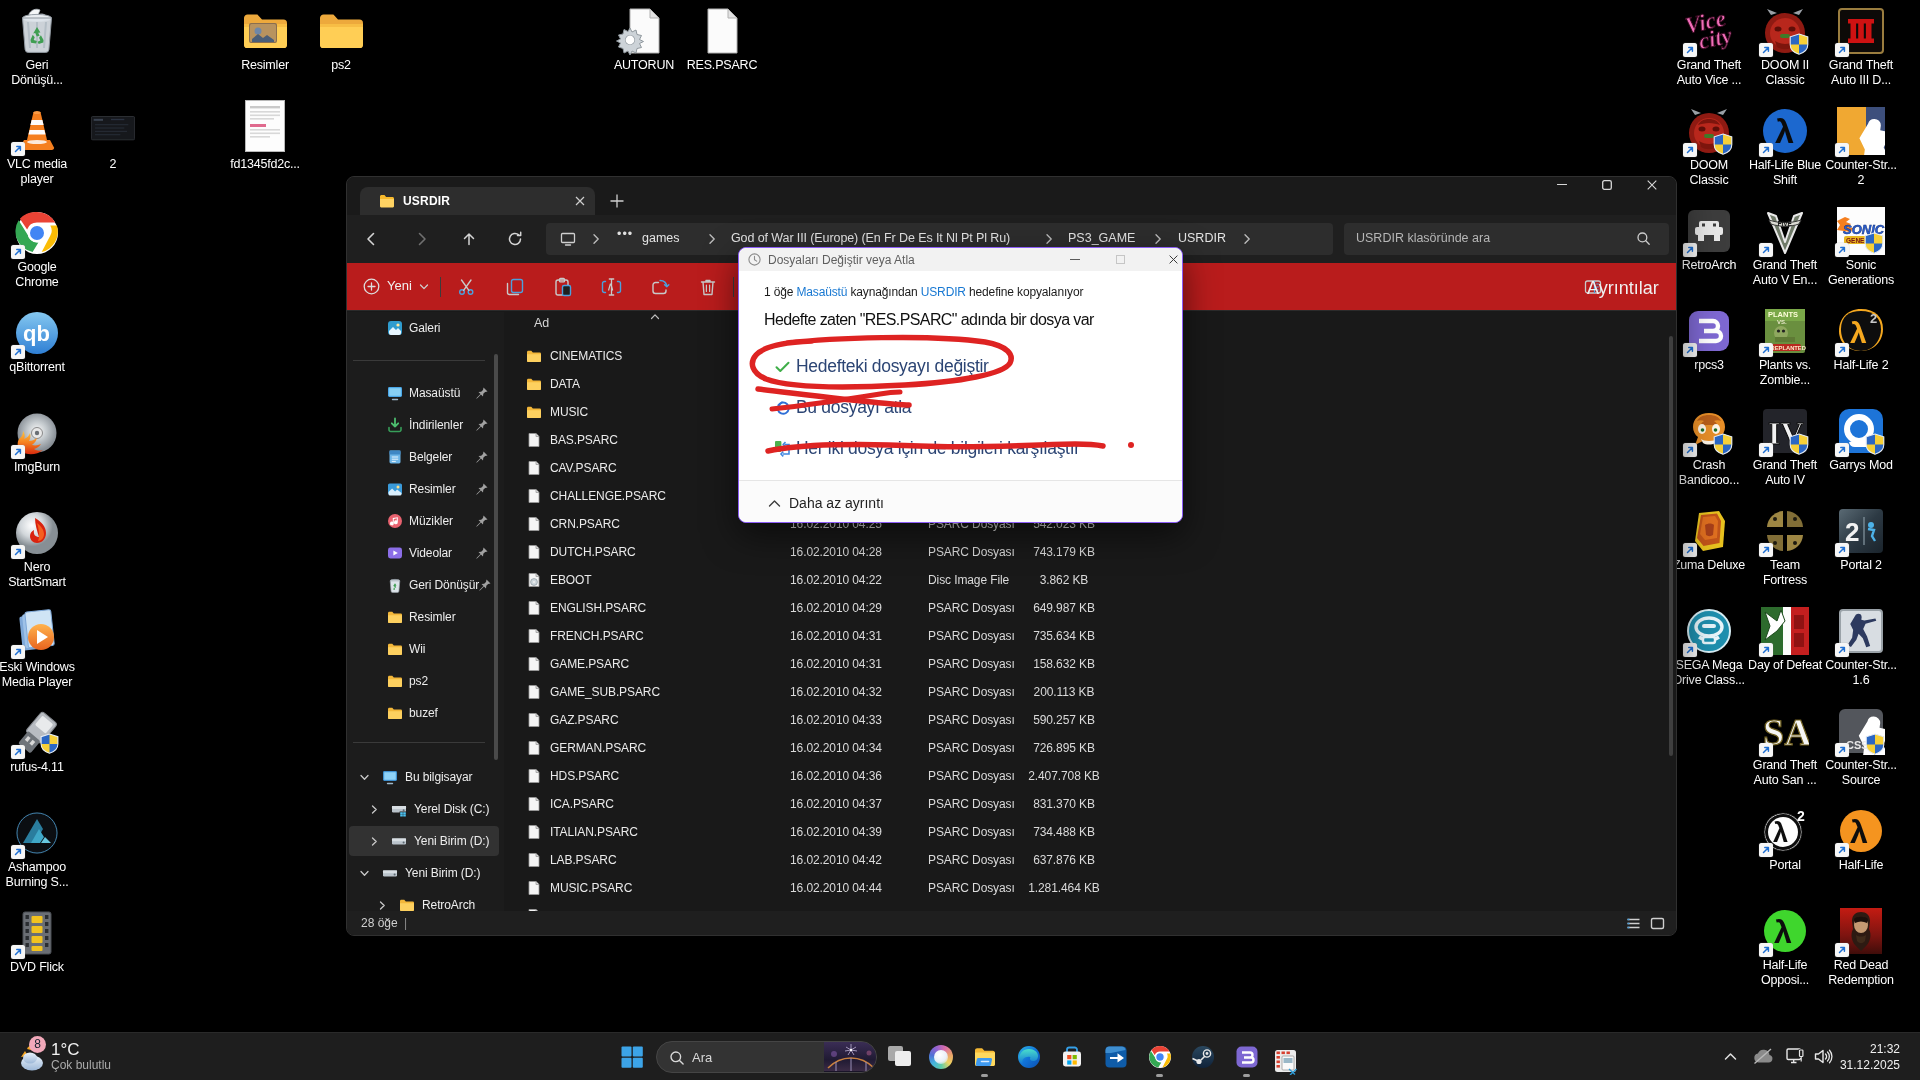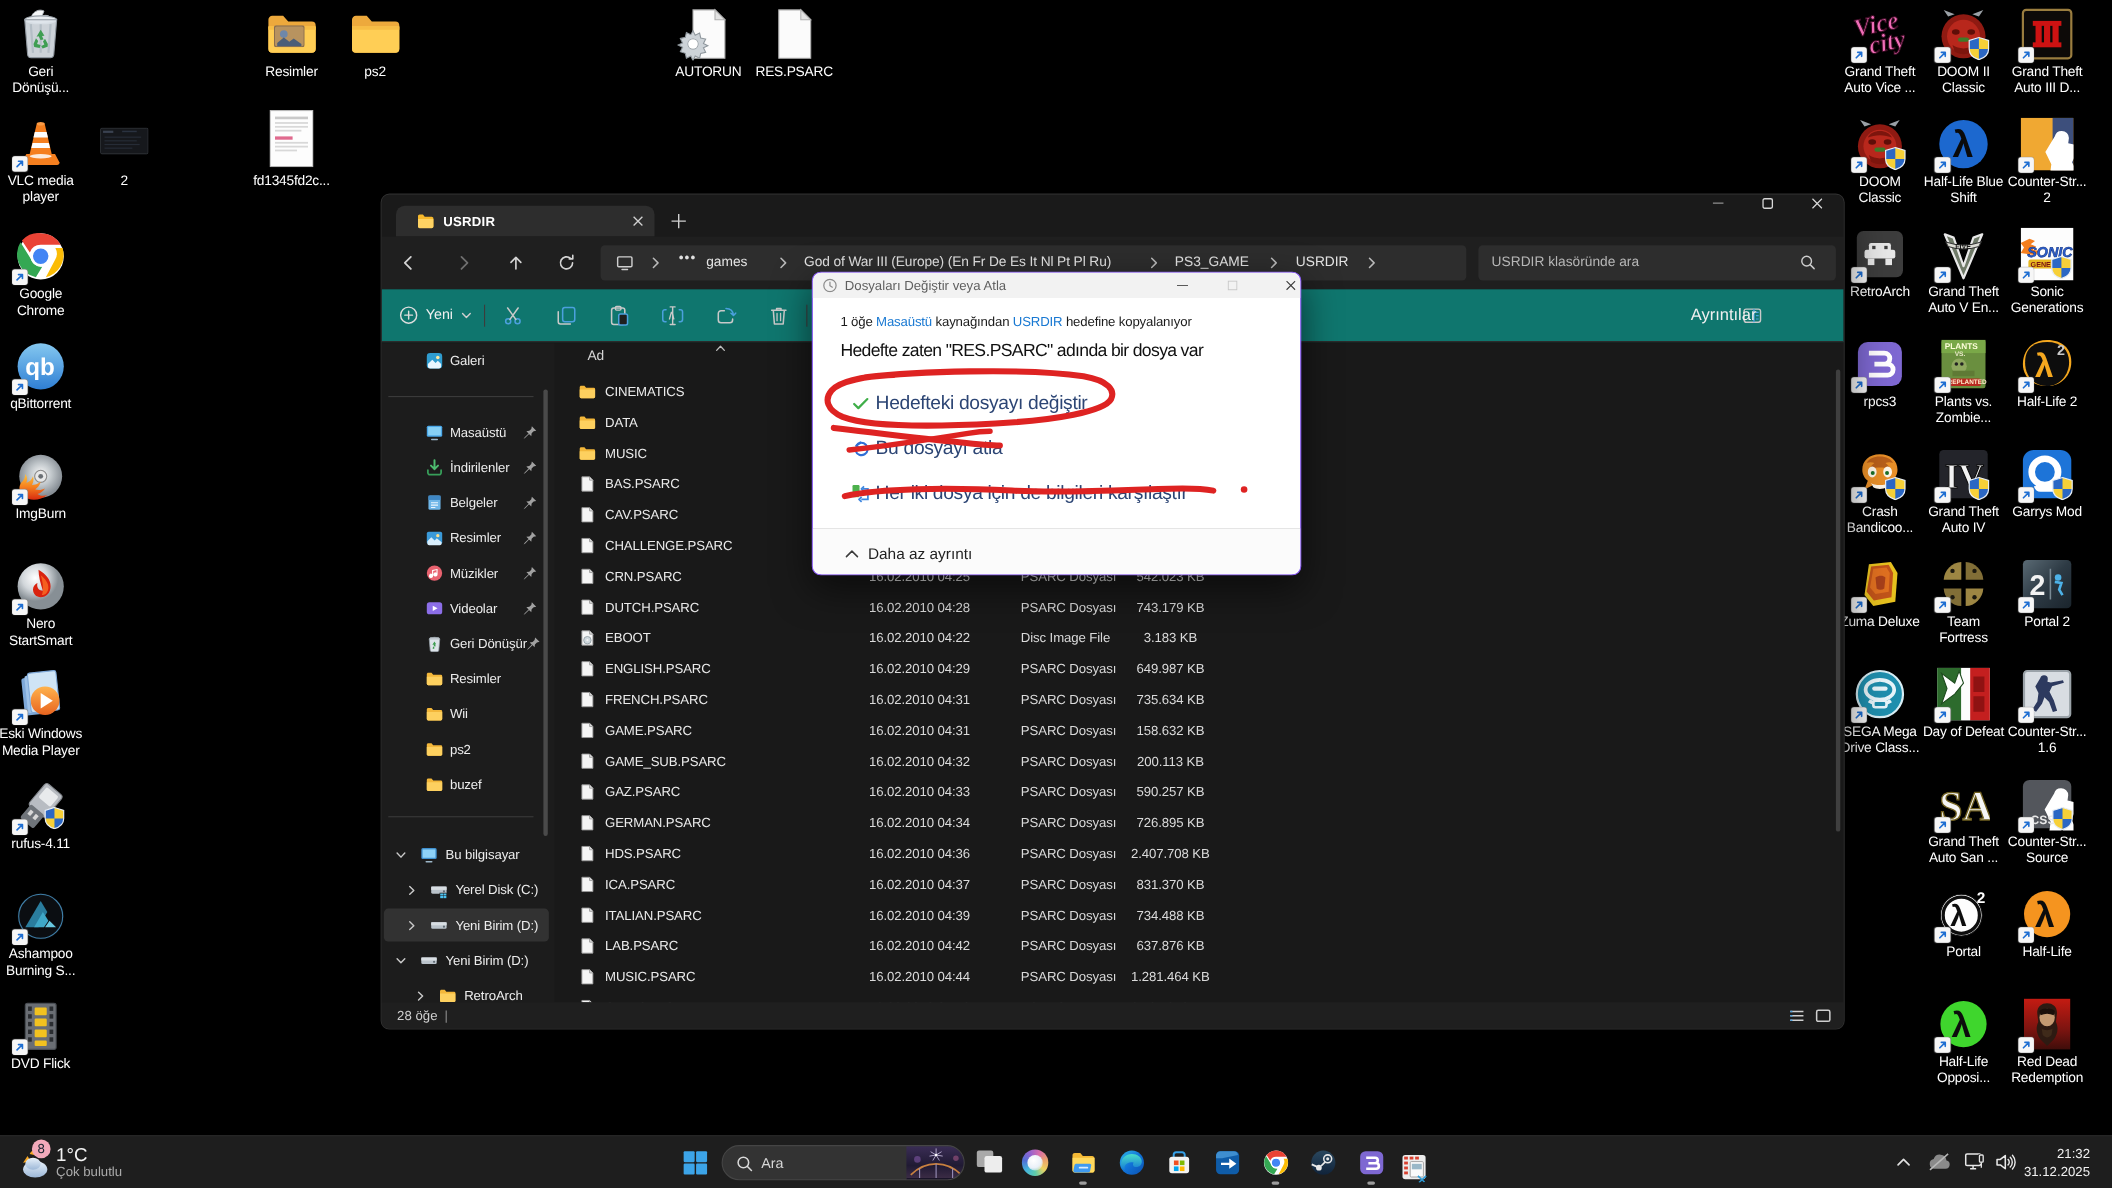--- a/index.html
+++ b/index.html
@@ -12,21 +12,21 @@
 .sc:after{content:"";position:absolute;left:3.2px;top:3.2px;width:7px;height:7px;background:
  linear-gradient(45deg,transparent 46%,#1f75d2 46%);clip-path:polygon(0 100%,100% 0,100% 100%);display:none}
 .sc svg{position:absolute;left:1px;top:1px}
 
 #win{position:absolute;left:346px;top:176px;width:1331px;height:760px;background:#191919;border-radius:8px;overflow:hidden;box-shadow:0 16px 40px rgba(0,0,0,.6);z-index:5;border:1px solid #303030}
 #tabband{position:absolute;left:0;top:0;right:0;height:38px;background:#1a1a1a}
 #tab{position:absolute;left:13px;top:10px;width:235px;height:28px;background:#2d2d2d;border-radius:8px 8px 0 0;color:#fff}
 #winctl{position:absolute;right:0;top:0;height:38px;width:140px;color:#d8d8d8}
 #addr{position:absolute;left:0;top:38px;right:0;height:48px;background:#1f1f1f}
 .field{position:absolute;background:#2d2d2d;border-radius:4px;top:8px;height:32px}
-#toolbar{position:absolute;left:0;top:86px;right:0;height:48px;background:#0f766e;border-bottom:1px solid #2b2b2b}
+#toolbar{position:absolute;left:0;top:86px;right:0;height:48px;background:#b91c1c;border-bottom:1px solid #2b2b2b}
 #content{position:absolute;left:0;top:135px;right:0;bottom:24px;background:#191919}
 #sidebar{position:absolute;left:0;top:0;width:157px;bottom:0;background:#1c1c1c}
 #fl{position:absolute;left:157px;top:0;right:0;bottom:0}
 .srow{position:absolute;left:2px;width:150px;height:30px;color:#ededed;font-size:12px;letter-spacing:-0.1px;line-height:30px;border-radius:4px}
 .srow .ic{position:absolute;left:38px;top:7px;width:16px;height:16px}
 .srow .tx{position:absolute;left:60px;white-space:nowrap}
 .srow .pin{position:absolute;left:126px;top:8px;width:14px;height:14px;opacity:.85}
 .frow{position:absolute;left:8px;right:4px;height:28px;color:#ebebeb;font-size:12px;letter-spacing:-0.1px;line-height:28px}
 .frow .fic{position:absolute;left:14px;top:6px;width:16px;height:16px}
 .frow .nm{position:absolute;left:38px;white-space:nowrap}
@@ -854,21 +854,21 @@
         <path d="M3.5 5h13M8 5V3.5h4V5M5 5l1 12.5h8L15 5" fill="none" stroke="#c9c9c9" stroke-width="1.4" stroke-linecap="round" stroke-linejoin="round"></path>
         <path d="M8.4 8v6.5M11.6 8v6.5" stroke="#c9c9c9" stroke-width="1.2" stroke-linecap="round"></path>
       </svg>
     <div class="abs" style="left:386px;top:14px;width:1px;height:20px;background:#3c3c3c"></div>
 
     <svg class="abs" style="left:1237px;top:15px" width="18" height="18" viewBox="0 0 18 18">
         <rect x="1.5" y="3" width="15" height="12" rx="2" fill="none" stroke="#c9c9c9" stroke-width="1.3"></rect>
         <path d="M10.5 3v12" stroke="#4ba0dd" stroke-width="1.3"></path>
         <path d="M12.3 6h2.5M12.3 9h2.5M12.3 12h2.5" stroke="#4ba0dd" stroke-width="1.1"></path>
       </svg>
-    <div class="abs" style="left:1190px;top:15px;color:#f0f0f0;font-size:15px">Ayrıntılar</div>
+    <div class="abs" style="left:1240px;top:15px;color:#f0f0f0;font-size:18px">Ayrıntılar</div>
   </div>
   <div id="content">
     <div id="sidebar">
       <div class="srow" style="top:1px">
           <svg class="ic" viewBox="0 0 16 16">
             <rect x="1" y="1" width="14" height="14" rx="3" fill="#2f9ccf"></rect>
             <path d="M2 11l4-4 3 3 2-2 3 3v2a2 2 0 0 1-2 2H4a2 2 0 0 1-2-2z" fill="#e8f6ff"></path>
             <circle cx="11" cy="5" r="1.6" fill="#ffe9a0"></circle>
           </svg>
           <div class="tx">Galeri</div>
@@ -1094,21 +1094,21 @@
           <div class="tp c2">PSARC Dosyası</div>
           <div class="sz c2">743.179 KB</div>
         </div>
       <div class="frow" style="top:254px">
           <svg class="fic">
             <use href="#ebo"></use>
           </svg>
           <div class="nm">EBOOT</div>
           <div class="dt c2">16.02.2010 04:22</div>
           <div class="tp c2">Disc Image File</div>
-          <div class="sz c2">3.183 KB</div>
+          <div class="sz c2">3.862 KB</div>
         </div>
       <div class="frow" style="top:282px">
           <svg class="fic">
             <use href="#pag"></use>
           </svg>
           <div class="nm">ENGLISH.PSARC</div>
           <div class="dt c2">16.02.2010 04:29</div>
           <div class="tp c2">PSARC Dosyası</div>
           <div class="sz c2">649.987 KB</div>
         </div>

